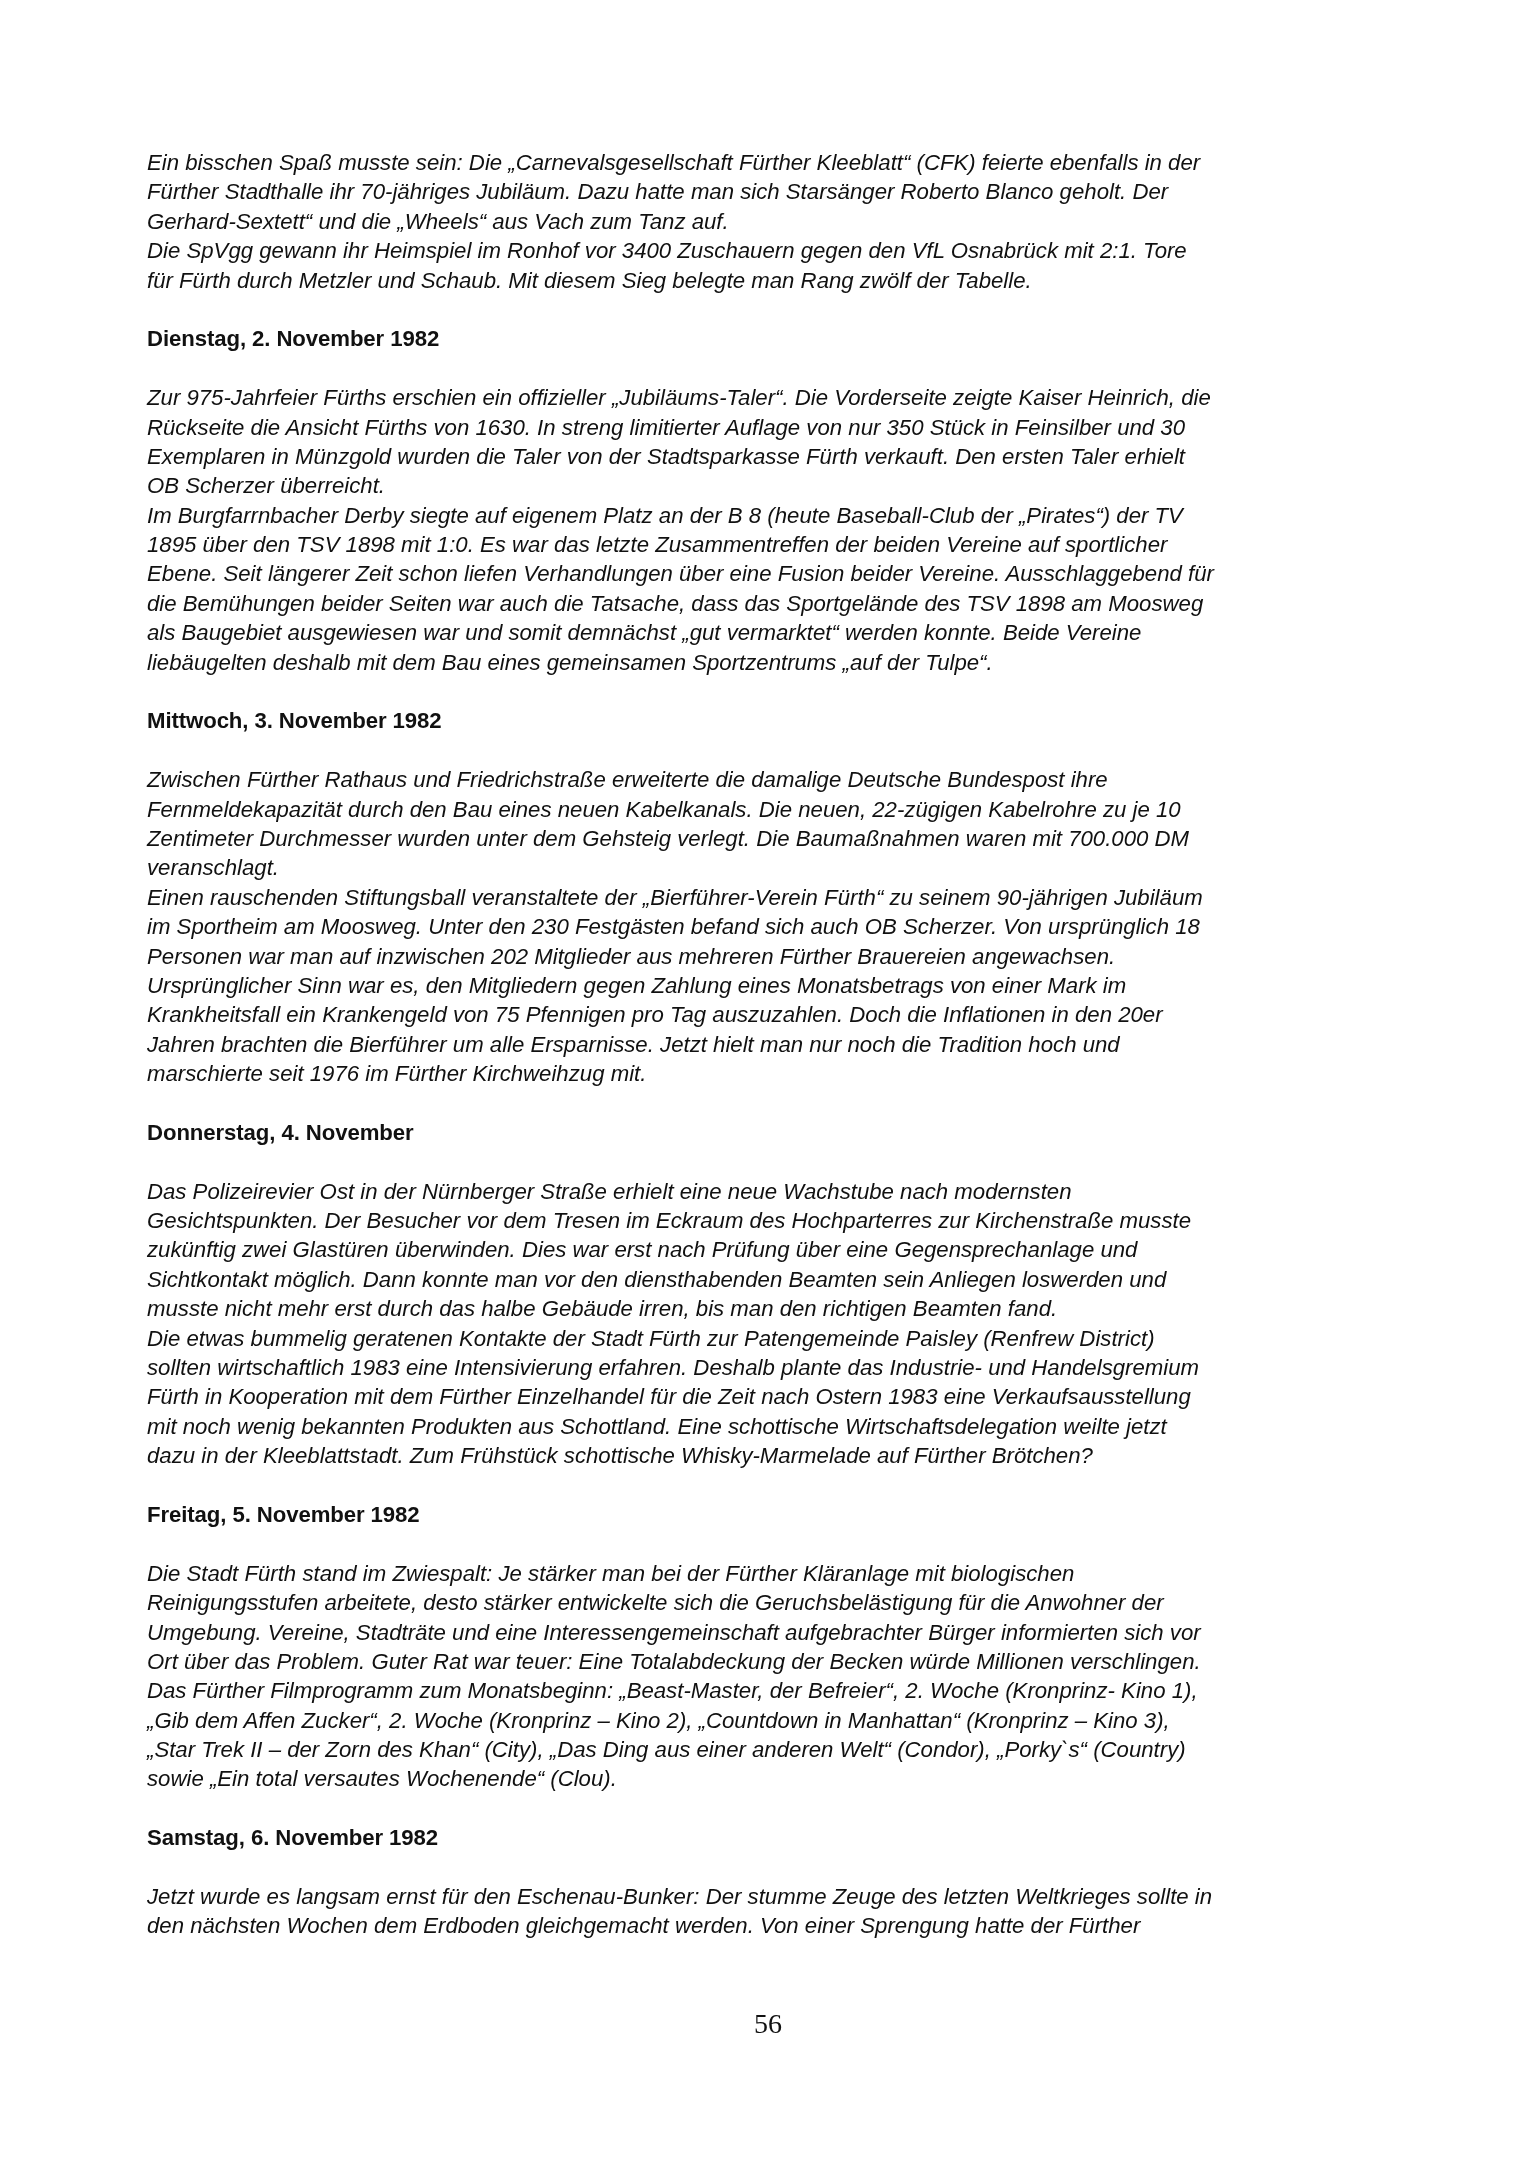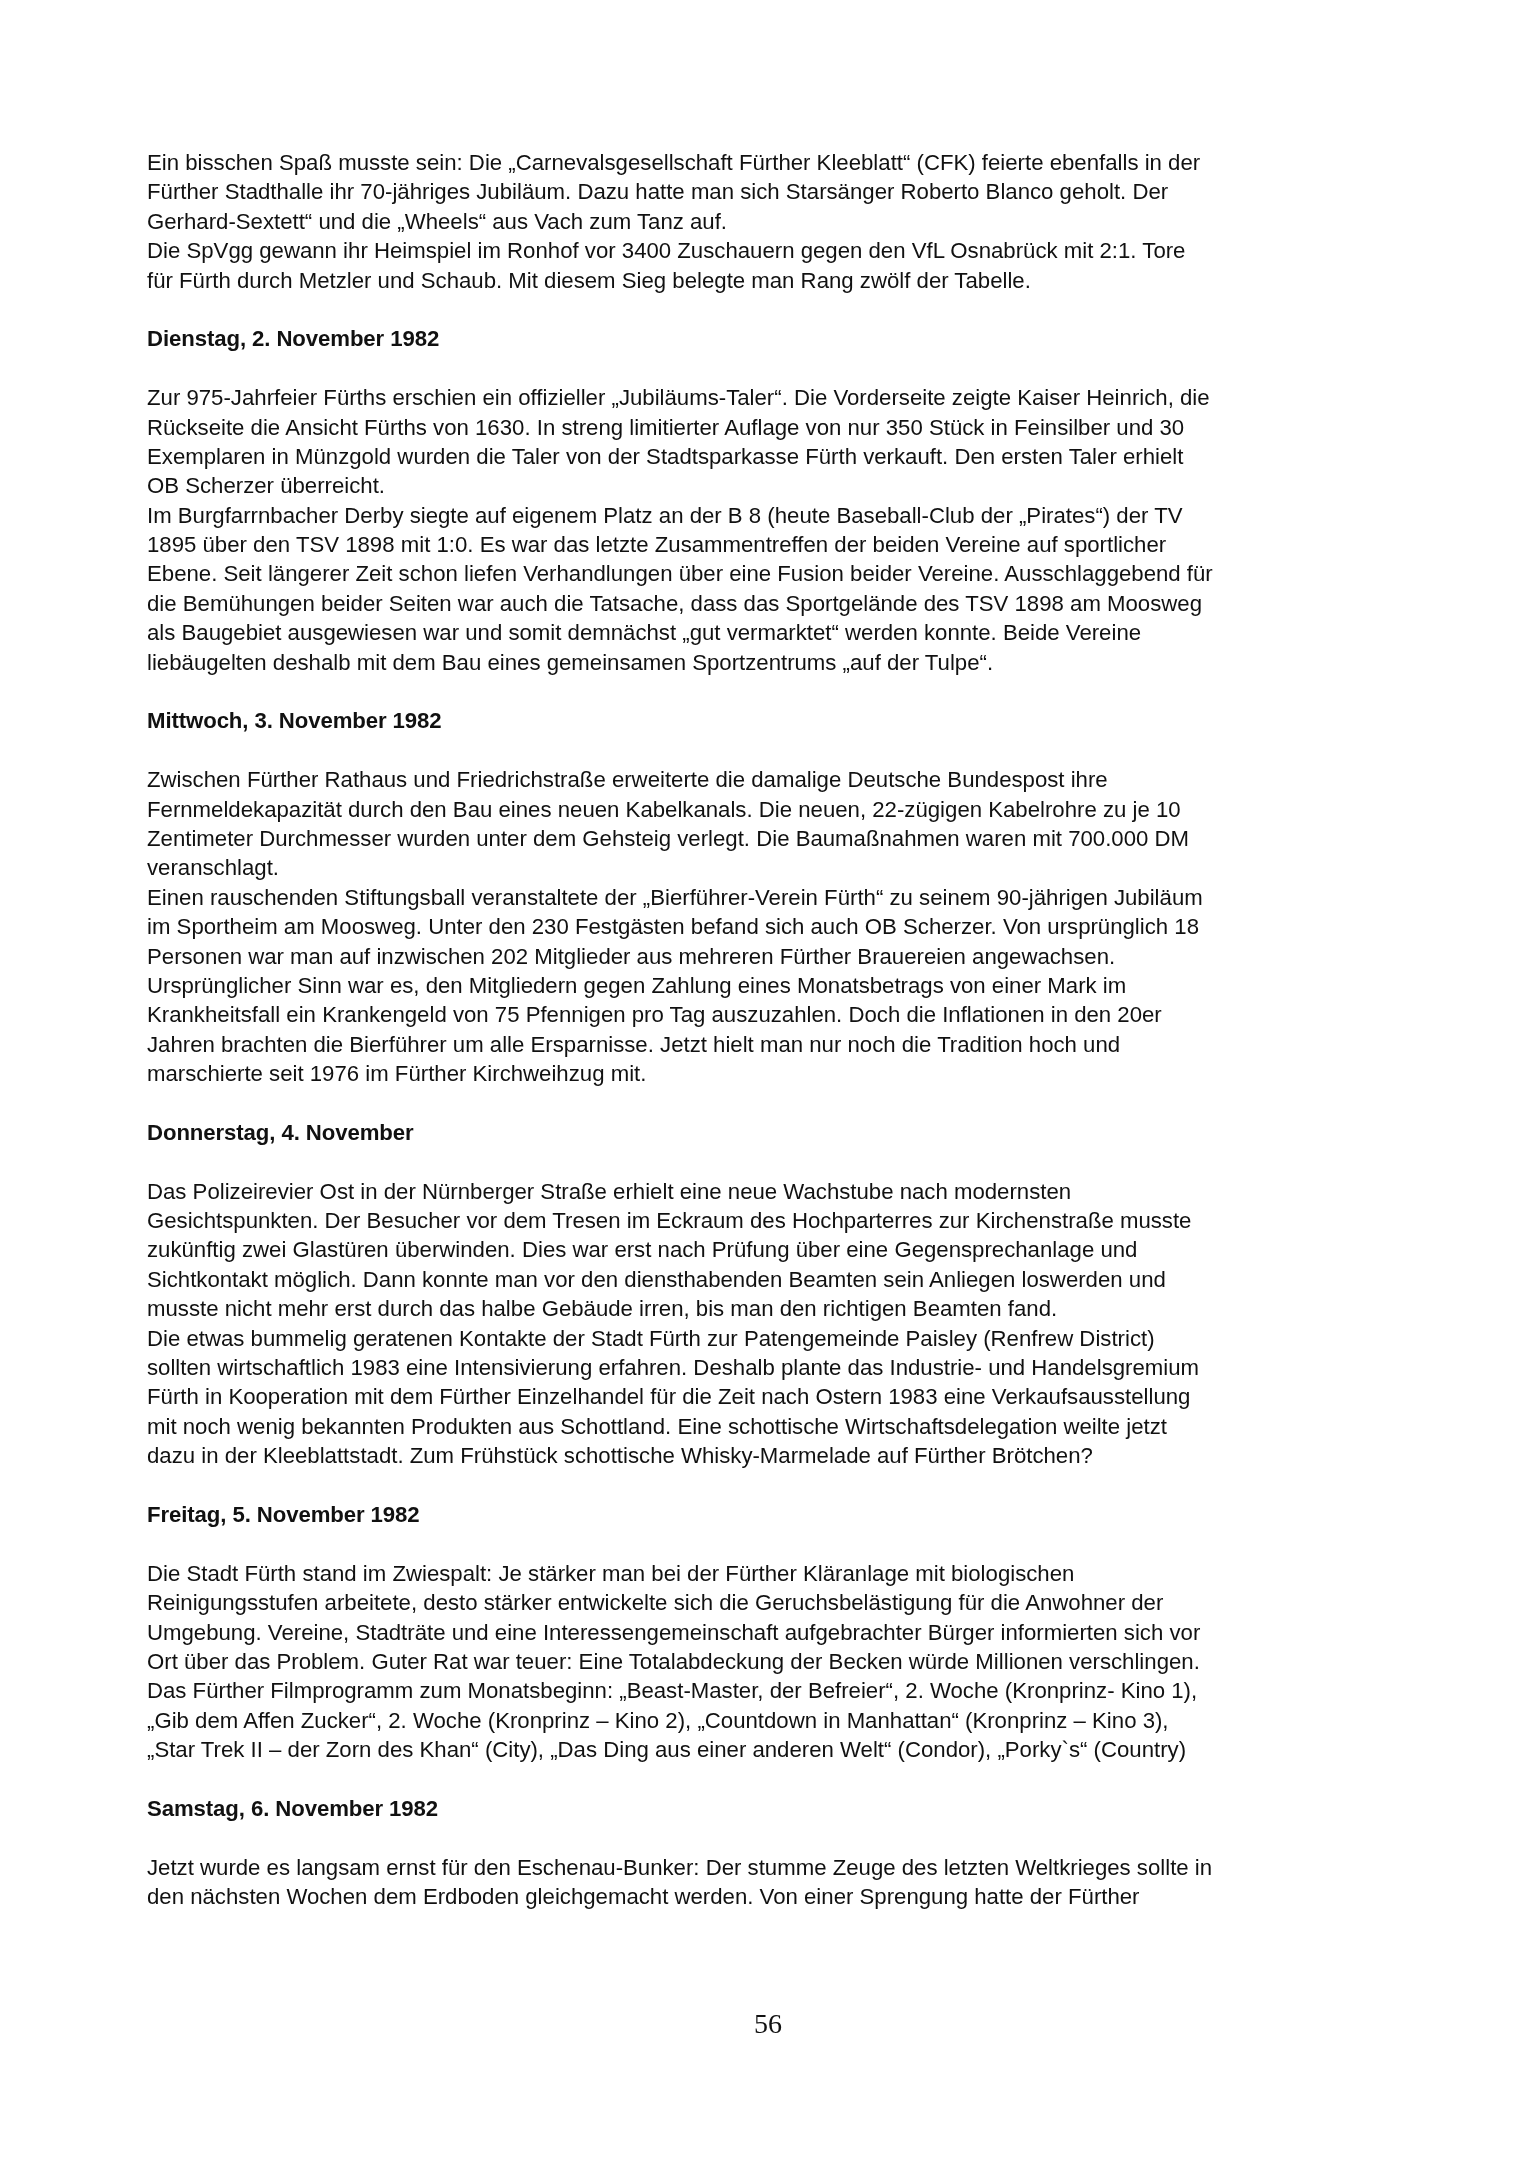--- a/index.html
+++ b/index.html
@@ -20,20 +20,21 @@
     width: 1260px;
     font-family: "Liberation Sans", sans-serif;
     font-size: 22.2px;
     line-height: 29.4px;
     color: #111111;
   }
   .line {
     display: block;
     white-space: nowrap;
     height: 29.4px;
+    font-style: italic;
   }
   .heading {
     display: block;
     font-weight: bold;
     white-space: nowrap;
     height: 29.4px;
     margin-top: 29.4px;
     margin-bottom: 29.4px;
     letter-spacing: -0.1px;
   }
@@ -123,20 +124,21 @@
     <div class="para">
       <span class="line">Die Stadt Fürth stand im Zwiespalt: Je stärker man bei der Fürther Kläranlage mit biologischen</span>
       <span class="line">Reinigungsstufen arbeitete, desto stärker entwickelte sich die Geruchsbelästigung für die Anwohner der</span>
       <span class="line">Umgebung. Vereine, Stadträte und eine Interessengemeinschaft aufgebrachter Bürger informierten sich vor</span>
       <span class="line">Ort über das Problem. Guter Rat war teuer: Eine Totalabdeckung der Becken würde Millionen verschlingen.</span>
     </div>
     <div class="para">
       <span class="line">Das Fürther Filmprogramm zum Monatsbeginn: „Beast-Master, der Befreier“, 2. Woche (Kronprinz- Kino 1),</span>
       <span class="line">„Gib dem Affen Zucker“, 2. Woche (Kronprinz – Kino 2), „Countdown in Manhattan“ (Kronprinz – Kino 3),</span>
       <span class="line">„Star Trek II – der Zorn des Khan“ (City), „Das Ding aus einer anderen Welt“ (Condor), „Porky`s“ (Country)</span>
+      <span class="line">sowie „Ein total versautes Wochenende“ (Clou).</span>
     </div>
   </div>
 
   <div>
     <span class="heading">Samstag, 6. November 1982</span>
     <div class="para">
       <span class="line">Jetzt wurde es langsam ernst für den Eschenau-Bunker: Der stumme Zeuge des letzten Weltkrieges sollte in</span>
       <span class="line">den nächsten Wochen dem Erdboden gleichgemacht werden. Von einer Sprengung hatte der Fürther</span>
     </div>
   </div>

